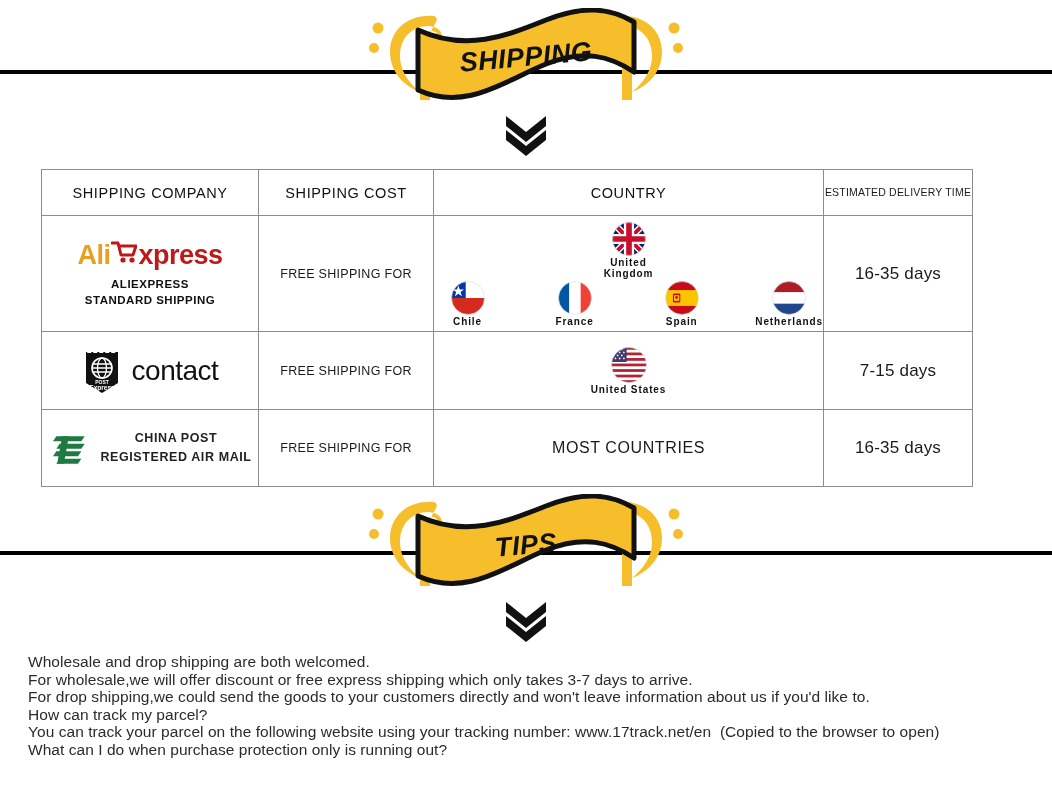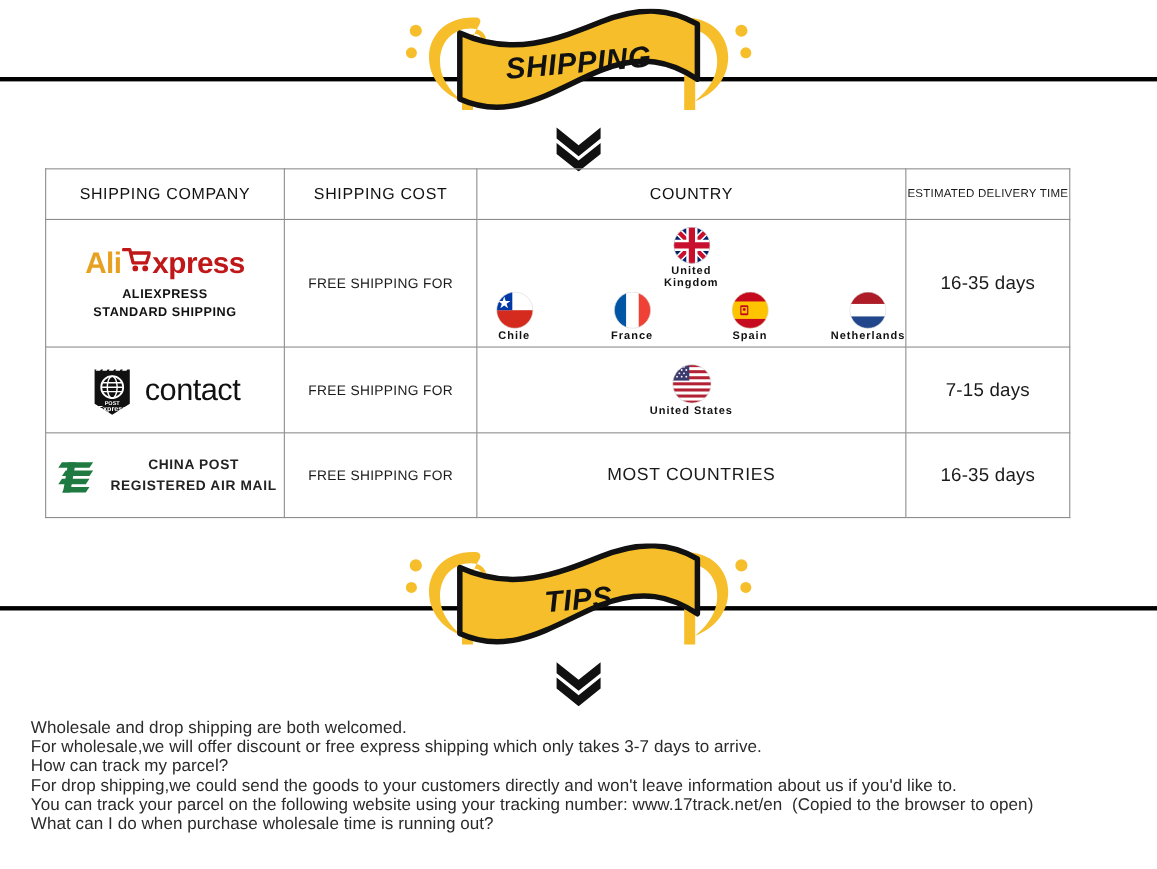--- a/index.html
+++ b/index.html
@@ -52,21 +52,21 @@
   .chevrons {
     width: 1052px;
     text-align: center;
     line-height: 0;
   }
 
   
   .table-zone {
     position: absolute;
     left: 41px;
-    top: 153px;
+    top: 169px;
     width: 931px;
   }
   table.ship {
     border-collapse: collapse;
     width: 931px;
     table-layout: fixed;
   }
   table.ship td, table.ship th {
     border: 1px solid #8d8d8d;
     padding: 0;
@@ -497,17 +497,17 @@
 <div class="chevrons" style="position:absolute; left:0; top:600px;">
   <svg width="48" height="42" viewBox="0 0 48 42" xmlns="http://www.w3.org/2000/svg">
     <path d="M4 2 L24 18 L44 2 L44 12 L24 28 L4 12 Z" fill="#111111"></path>
     <path d="M4 16 L24 32 L44 16 L44 26 L24 42 L4 26 Z" fill="#111111"></path>
   </svg>
 </div>
 
 <div class="tips-text">
   <p>Wholesale and drop shipping are both welcomed.</p>
   <p>For wholesale,we will offer discount or free express shipping which only takes 3-7 days to arrive.</p>
+  <p>For drop shipping,we could send the goods to your customers directly and won't leave information about us if you'd like to.</p>
   <p>How can track my parcel?</p>
-  <p>For drop shipping,we could send the goods to your customers directly and won't leave information about us if you'd like to.</p>
   <p>You can track your parcel on the following website using your tracking number: www.17track.net/en  (Copied to the browser to open)</p>
-  <p>What can I do when purchase wholesale time is running out?</p>
+  <p>What can I do when purchase protection only is running out?</p>
 </div>
 
 </body></html>

